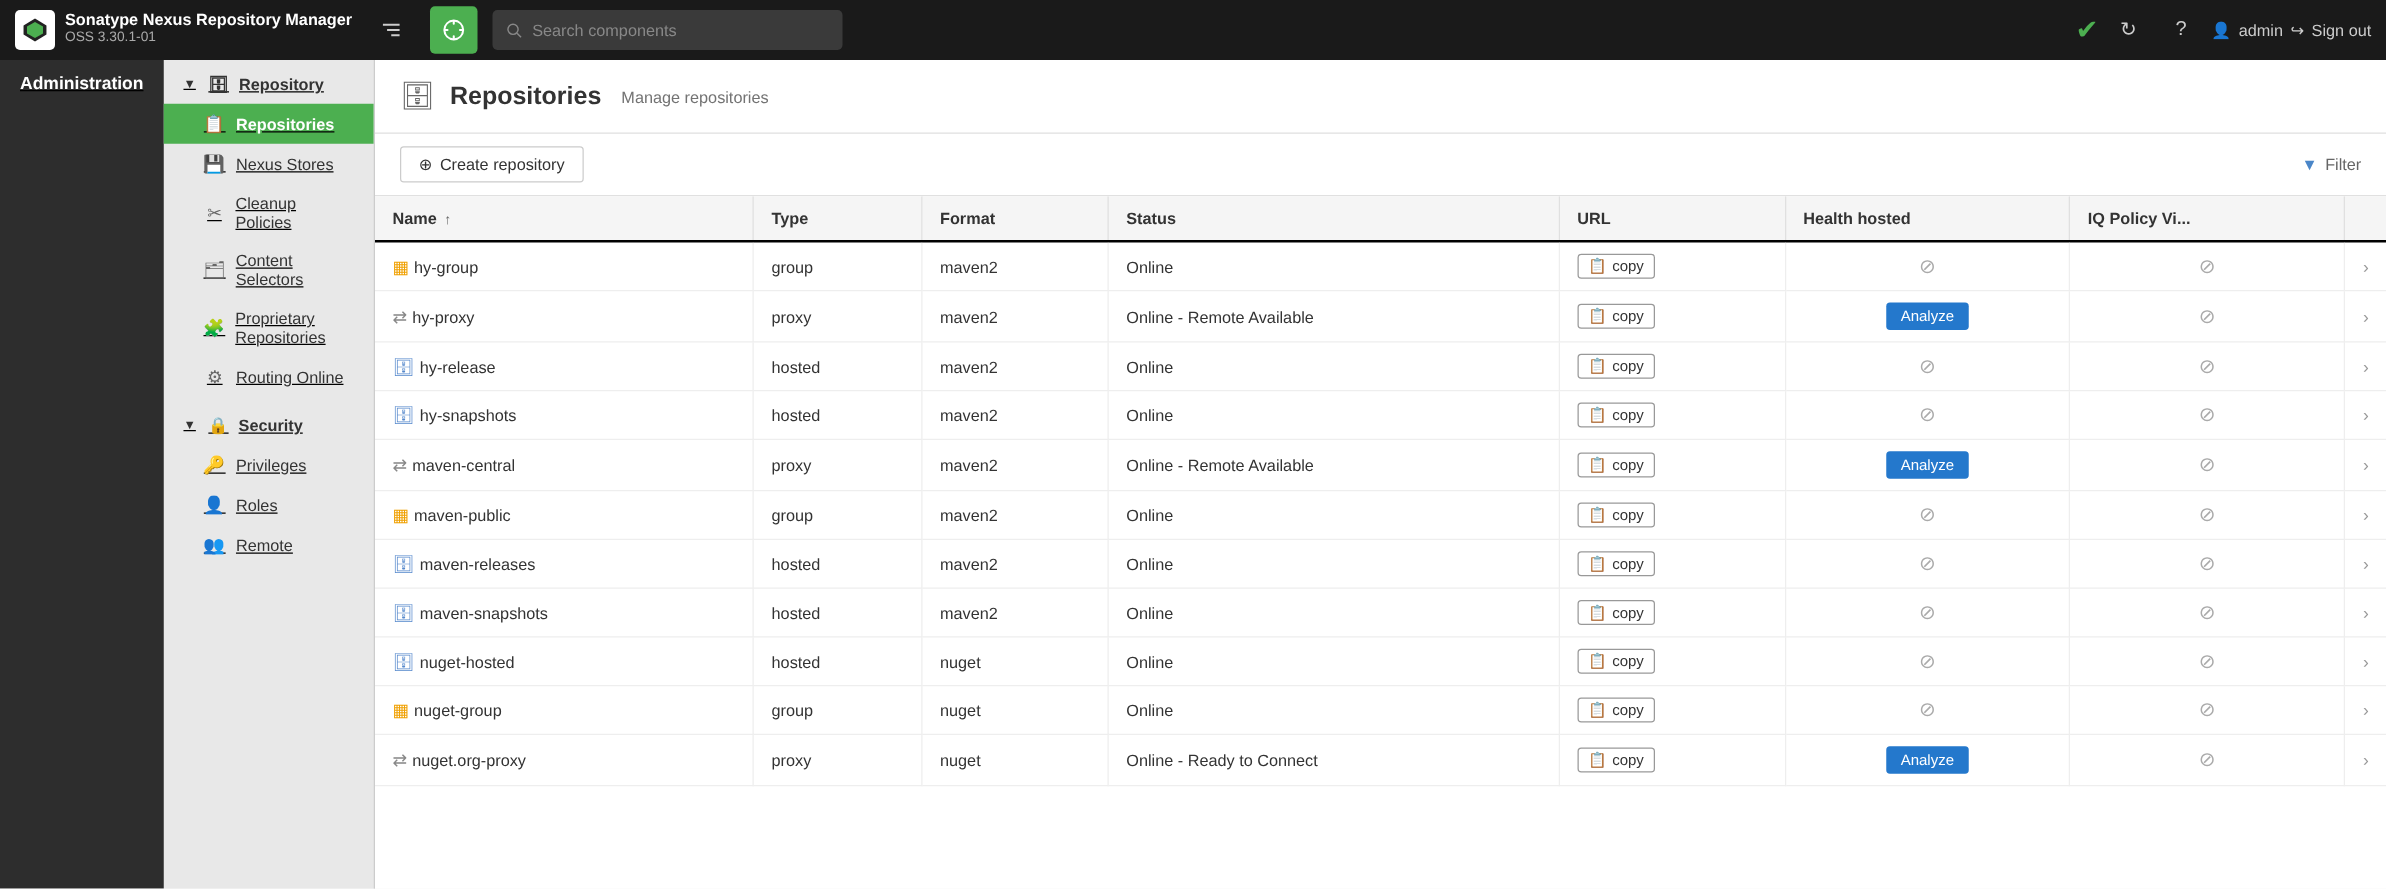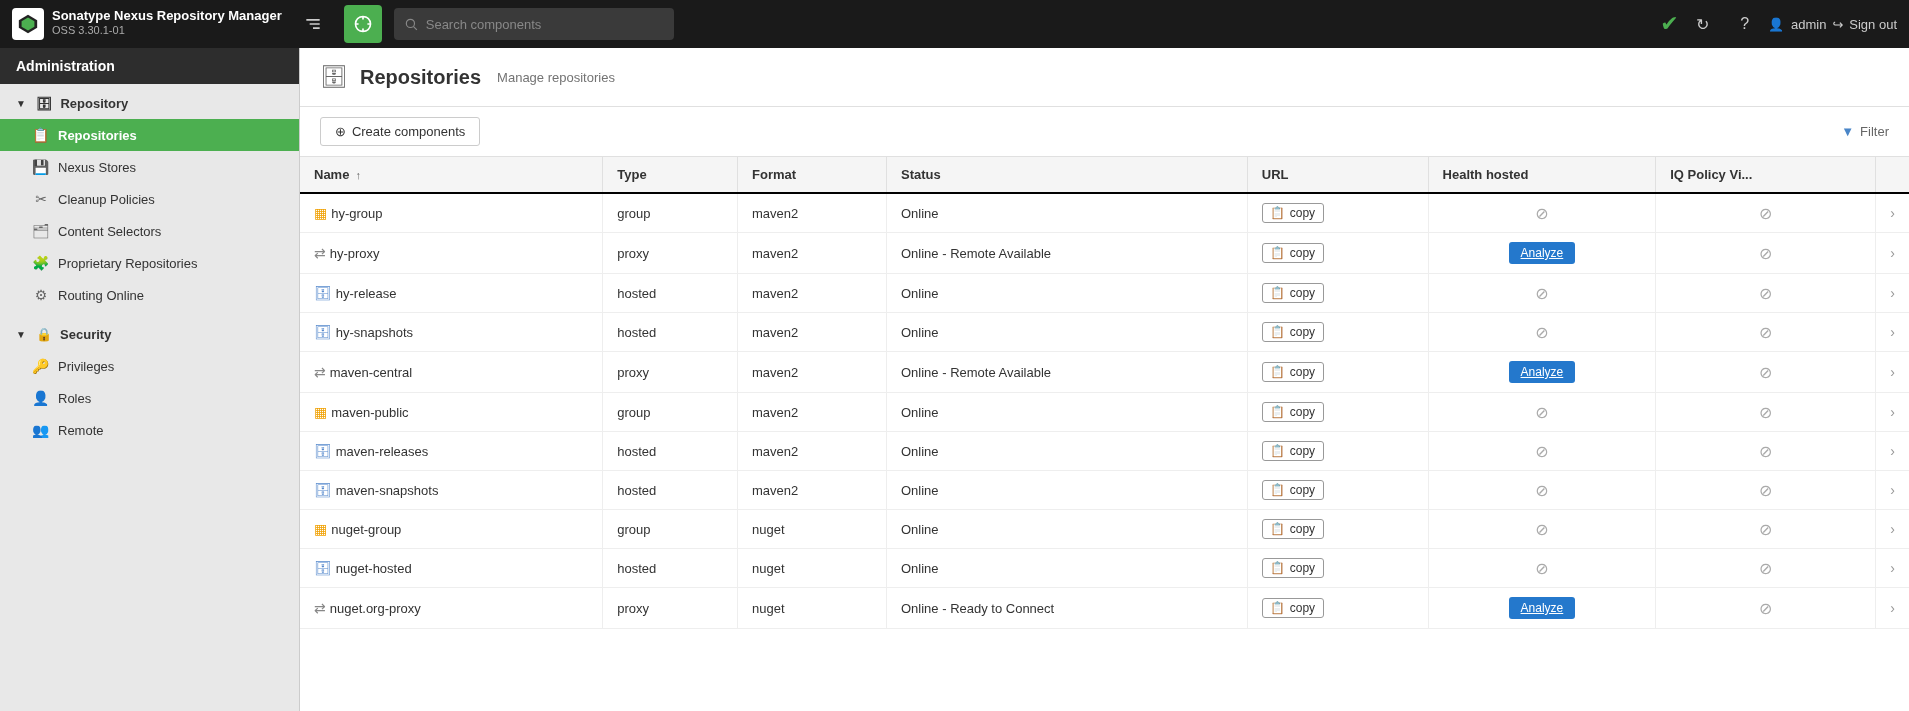--- a/index.html
+++ b/index.html
@@ -41,21 +41,21 @@
     .topbar-check { color: #4caf50; font-size: 22px; }
     .topbar-user { display: flex; align-items: center; gap: 6px; color: #ccc; font-size: 13px; }
     .topbar-signout { display: flex; align-items: center; gap: 6px; color: #ccc; font-size: 13px; cursor: pointer; }
 
     
     .layout { display: flex; height: calc(100vh - 48px); }
 
     
     .sidebar {
       width: 300px; min-width: 300px; background: #e8e8e8; border-right: 1px solid #ccc;
-      overflow-y: auto; display: flex; flex-direction: column;
+      overflow-y: auto; display: flex; flex-direction: row; text-decoration: underline;
     }
     .sidebar-section-title {
       background: #2d2d2d; color: #fff; padding: 10px 16px; font-size: 14px; font-weight: bold;
     }
     .sidebar-group { padding: 4px 0; }
     .sidebar-group-header {
       display: flex; align-items: center; gap: 8px; padding: 8px 16px;
       font-size: 13px; font-weight: bold; color: #333; cursor: pointer;
     }
     .sidebar-item {
@@ -103,21 +103,21 @@
     }
     td:last-child { border-right: none; }
     .sort-arrow { color: #666; font-size: 11px; margin-left: 3px; }
 
     .copy-btn {
       display: inline-flex; align-items: center; gap: 4px; background: #fff; border: 1px solid #999;
       padding: 2px 8px; border-radius: 3px; cursor: pointer; font-size: 12px; color: #333;
     }
     .analyze-btn {
       background: #2478cc; color: #fff; border: none; padding: 4px 12px;
-      border-radius: 3px; cursor: pointer; font-size: 12px; text-decoration: underline;
+      border-radius: 3px; cursor: pointer; font-size: 12px;
     }
     .no-entry { color: #aaa; font-size: 16px; }
     .chevron-right { color: #999; font-size: 14px; cursor: pointer; }
 
     .repo-icon { font-size: 14px; margin-right: 4px; }
     .icon-group { color: #f0a000; }
     .icon-proxy { color: #888; }
     .icon-hosted { color: #5588cc; }
   </style>
 </head>
@@ -231,21 +231,21 @@
 
   <div class="main">
     <div class="main-header">
       <span class="main-header-icon">🗄</span>
       <span class="main-header-title">Repositories</span>
       <span class="main-header-subtitle">Manage repositories</span>
     </div>
     <div class="toolbar">
       <button class="create-btn">
         <span>⊕</span>
-        <span>Create components</span>
+        <span>Create repository</span>
       </button>
       <div class="filter-area">
         <span class="filter-icon">▼</span>
         <span>Filter</span>
       </div>
     </div>
     <div class="table-container">
       <table>
         <thead>
           <tr id="table-header-row">
@@ -334,32 +334,32 @@
               <td><span class="repo-icon icon-hosted">🗄</span><span>maven-snapshots</span></td>
               <td>hosted</td>
               <td>maven2</td>
               <td>Online</td>
               <td><button class="copy-btn"><span>📋</span> copy</button></td>
               <td style="text-align: center;"><span class="no-entry">⊘</span></td>
               <td style="text-align: center;"><span class="no-entry">⊘</span></td>
               <td><span class="chevron-right">›</span></td>
             </tr>
             <tr>
+              <td><span class="repo-icon icon-hosted">🗄</span><span>nuget-hosted</span></td>
+              <td>hosted</td>
+              <td>nuget</td>
+              <td>Online</td>
+              <td><button class="copy-btn"><span>📋</span> copy</button></td>
+              <td style="text-align: center;"><span class="no-entry">⊘</span></td>
+              <td style="text-align: center;"><span class="no-entry">⊘</span></td>
+              <td><span class="chevron-right">›</span></td>
+            </tr>
+            <tr>
               <td><span class="repo-icon icon-group">▦</span><span>nuget-group</span></td>
               <td>group</td>
-              <td>nuget</td>
-              <td>Online</td>
-              <td><button class="copy-btn"><span>📋</span> copy</button></td>
-              <td style="text-align: center;"><span class="no-entry">⊘</span></td>
-              <td style="text-align: center;"><span class="no-entry">⊘</span></td>
-              <td><span class="chevron-right">›</span></td>
-            </tr>
-            <tr>
-              <td><span class="repo-icon icon-hosted">🗄</span><span>nuget-hosted</span></td>
-              <td>hosted</td>
               <td>nuget</td>
               <td>Online</td>
               <td><button class="copy-btn"><span>📋</span> copy</button></td>
               <td style="text-align: center;"><span class="no-entry">⊘</span></td>
               <td style="text-align: center;"><span class="no-entry">⊘</span></td>
               <td><span class="chevron-right">›</span></td>
             </tr>
             <tr>
               <td><span class="repo-icon icon-proxy">⇄</span><span>nuget.org-proxy</span></td>
               <td>proxy</td>

